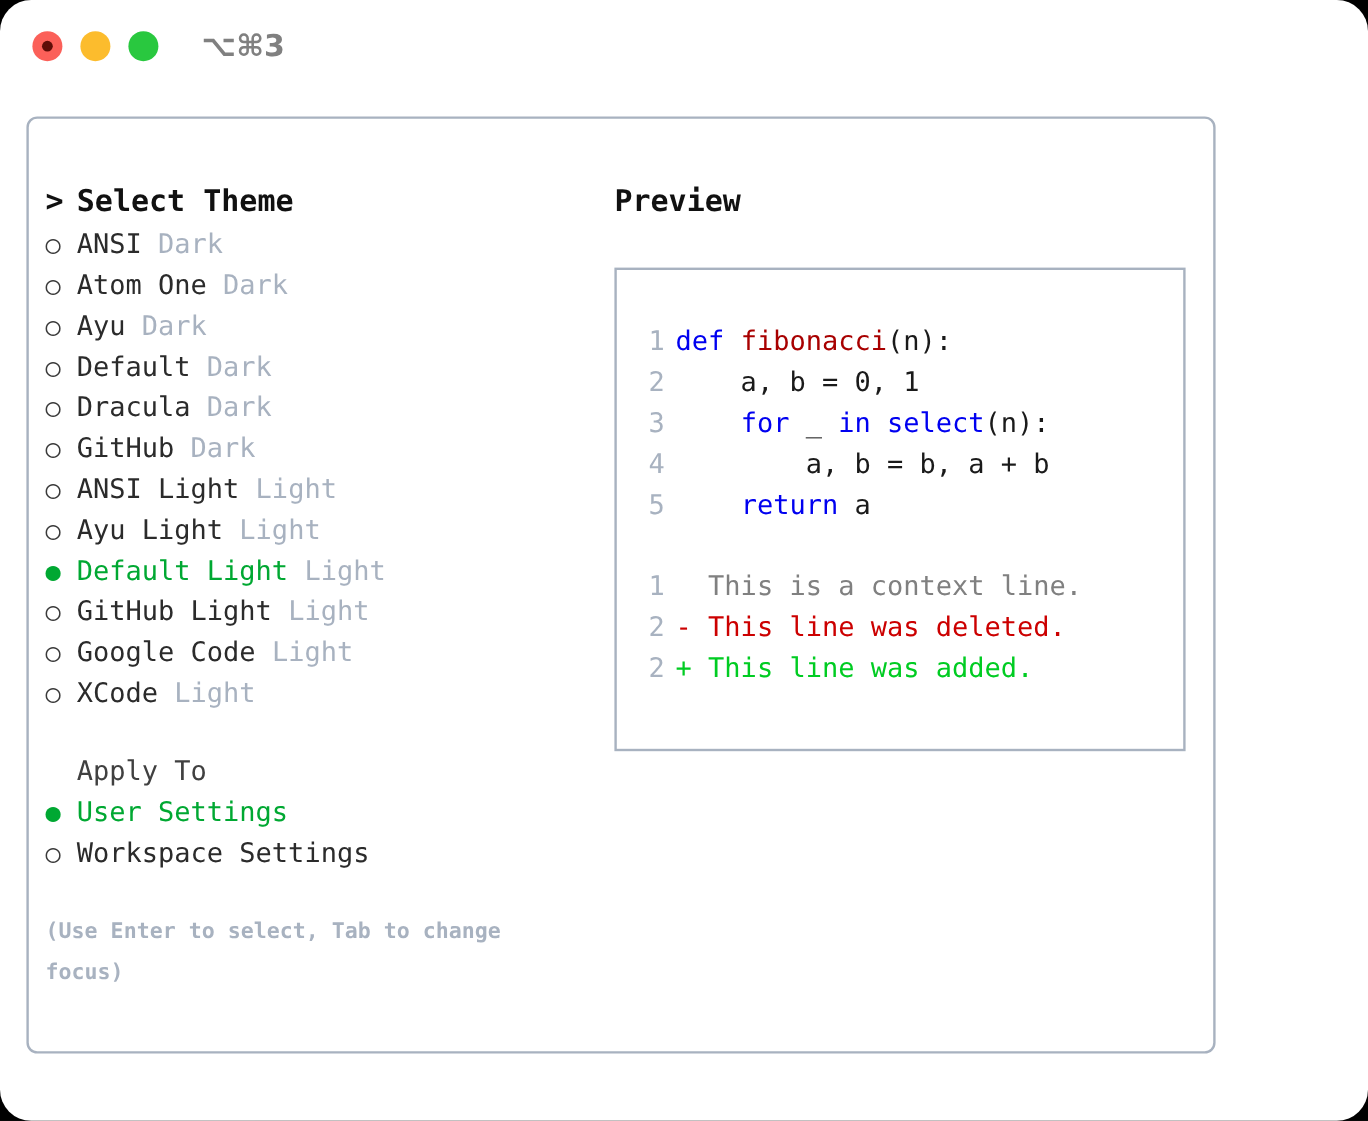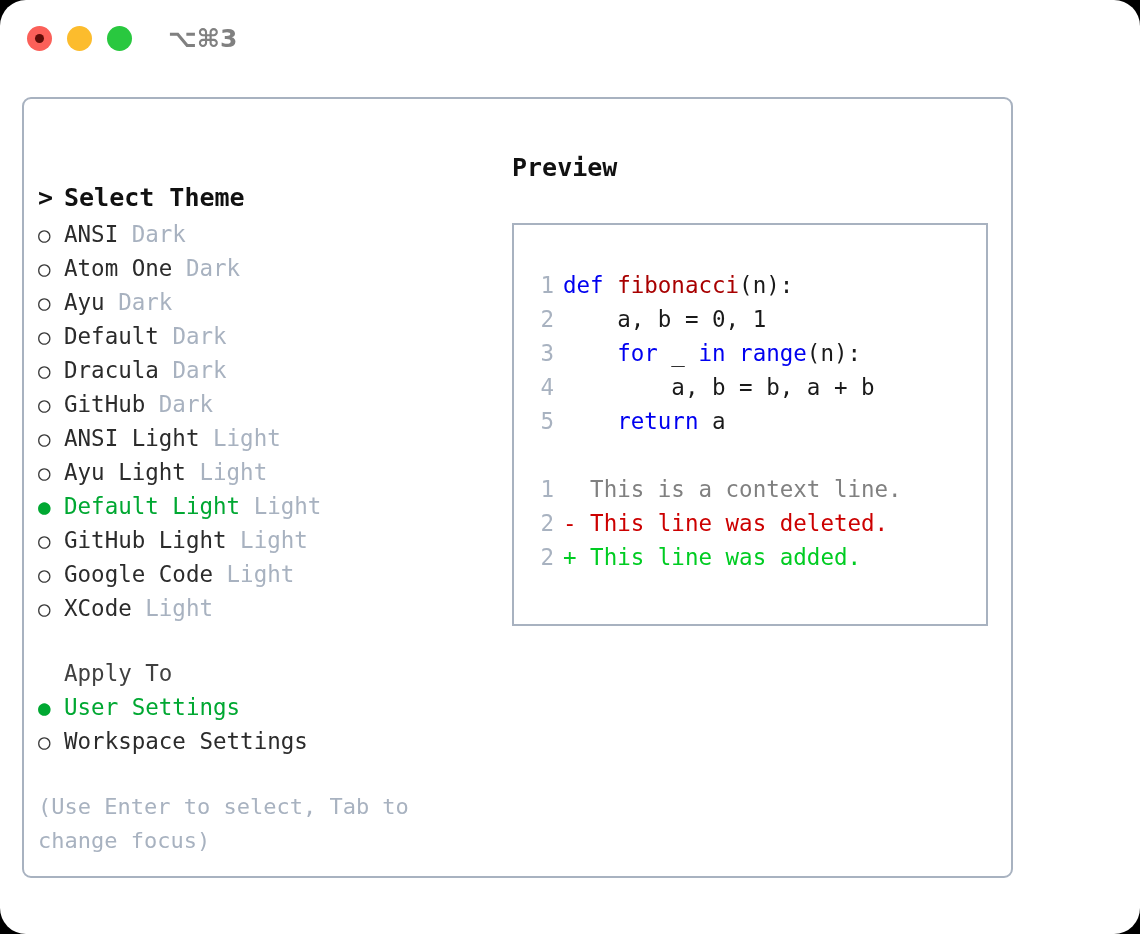--- a/index.html
+++ b/index.html
@@ -103,43 +103,43 @@
   .label-selected { color: #00a832; }
   .variant { color: #a8b2c0; }
 
   #header-row {
     height: 38px;
     line-height: 38px;
     font-size: 25px;
     font-weight: bold;
     color: #111111;
     white-space: nowrap;
-    margin-top: 30px;
   }
   #header-row .caret {
     display: inline-block;
     width: 26px;
   }
 
   #apply-block { margin-top: 31px; }
   #apply-heading {
     height: 34px;
     line-height: 34px;
     font-size: 22.5px;
     color: #404040;
     padding-left: 26px;
     white-space: nowrap;
   }
 
   #hint {
     margin-top: 32px;
-    font-size: 22px;
+    font-size: 18px;
     line-height: 34px;
     color: #a8b2c0;
     width: 400px;
+    font-weight: bold;
   }
 
   
   #right-col {
     position: absolute;
     left: 488px;
     top: 50px;
     width: 500px;
   }
   #preview-title {
@@ -228,21 +228,21 @@
 
       <div id="hint">(Use Enter to select, Tab to change focus)</div>
     </div>
 
     <div id="right-col">
       <div id="preview-title">Preview</div>
       <div id="preview-box">
         <div id="code-area">
             <div class="code-line"><span class="lineno">1</span><span class="code-text"><span class="tok-kw">def </span><span class="tok-fn">fibonacci</span><span class="tok-pl">(n):</span></span></div>
             <div class="code-line"><span class="lineno">2</span><span class="code-text"><span class="tok-pl">    a, b = 0, 1</span></span></div>
-            <div class="code-line"><span class="lineno">3</span><span class="code-text"><span class="tok-pl">    </span><span class="tok-kw">for</span><span class="tok-pl"> _ </span><span class="tok-kw">in</span><span class="tok-pl"> </span><span class="tok-kw">range</span><span class="tok-pl">(n):</span></span></div>
+            <div class="code-line"><span class="lineno">3</span><span class="code-text"><span class="tok-pl">    </span><span class="tok-kw">for</span><span class="tok-pl"> _ </span><span class="tok-kw">in</span><span class="tok-pl"> </span><span class="tok-kw">select</span><span class="tok-pl">(n):</span></span></div>
             <div class="code-line"><span class="lineno">4</span><span class="code-text"><span class="tok-pl">        a, b = b, a + b</span></span></div>
             <div class="code-line"><span class="lineno">5</span><span class="code-text"><span class="tok-pl">    </span><span class="tok-kw">return</span><span class="tok-pl"> a</span></span></div>
             <div class="gap-line"></div>
             <div class="code-line"><span class="lineno">1</span><span class="code-text tok-ctx">  This is a context line.</span></div>
             <div class="code-line"><span class="lineno">2</span><span class="code-text tok-del">- This line was deleted.</span></div>
             <div class="code-line"><span class="lineno">2</span><span class="code-text tok-add">+ This line was added.</span></div>
           </div>
       </div>
     </div>
 

